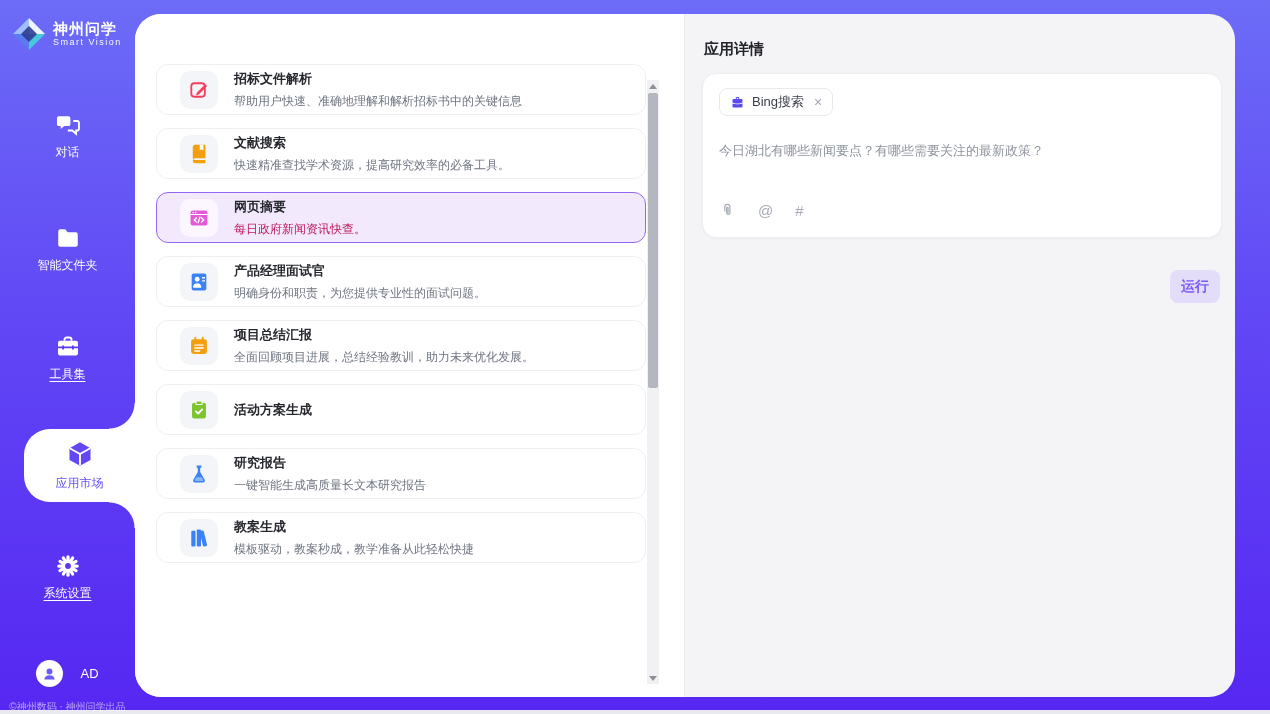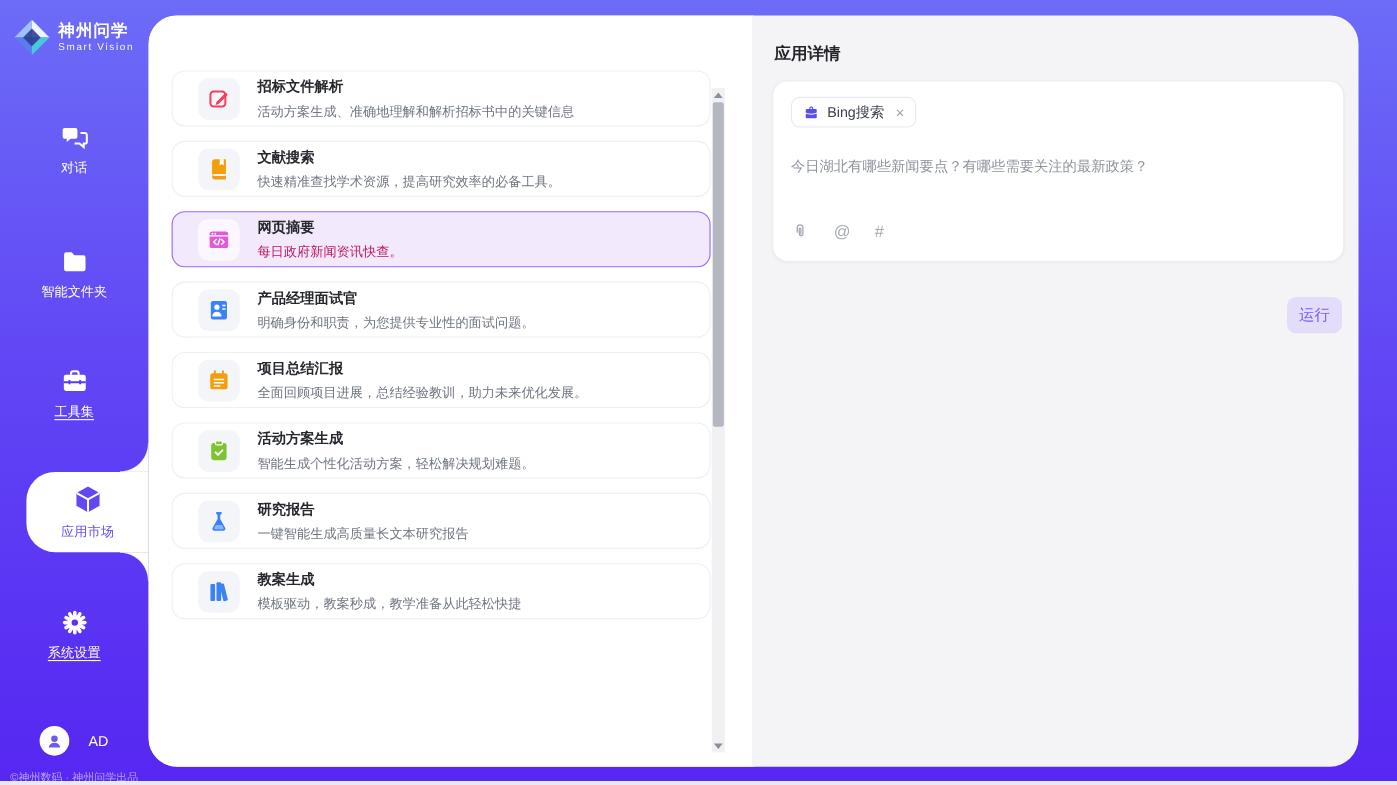--- a/index.html
+++ b/index.html
@@ -89,21 +89,21 @@
     border:1px solid #e7e9ee; border-radius:8px; background:#fff; align-self:flex-start; cursor:pointer; }
   .chip svg{ width:15px; height:15px; color:#5b4cf0; }
   .chip-label{ font-size:13px; color:#3a3f4a; }
   .chip-close{ font-size:14px; color:#a0a6af; margin-left:3px; cursor:pointer; line-height:1; }
   .prompt-text{ margin-top:25px; font-size:13px; color:#8e939d; line-height:1.5; }
   .input-tools{ margin-top:auto; padding-bottom:4px; display:flex; align-items:center; gap:22px; color:#a6abb4; }
   .input-tools svg{ width:17px; height:17px; }
   .tool-char{ font-size:15px; cursor:pointer; }
   .run-btn{ position:absolute; top:256px; right:15px; width:50px; height:33px;
     background:#e4ddfa; color:#7a5cf3; font-size:14px; border:none; border-radius:8px; cursor:pointer;
-    font-family:inherit; }
+    font-family:inherit;font-weight:bold; }
 </style>
 </head>
 <body>
 
 <div class="sidebar">
   <div class="logo-row">
     <svg class="logo-mark" viewBox="0 0 34 34">
       <polygon points="17,1 33,17 17,17" fill="#eef4ff"></polygon>
       <polygon points="17,1 17,17 1,17" fill="#9fc0fa"></polygon>
       <polygon points="1,17 17,17 17,33" fill="#5b7cf0"></polygon>
@@ -192,21 +192,21 @@
     <div class="cards">
         <div class="app-card">
     <div class="card-glyph" style="color: rgb(244, 63, 94);">
             <svg viewBox="0 0 24 24">
               <rect x="3.6" y="4.6" width="14.8" height="14.8" rx="3.2" fill="none" stroke="currentColor" stroke-width="2"></rect>
               <path fill="currentColor" d="M9.6 14.9l-.9 3 3-.9 8.3-8.3a1.48 1.48 0 0 0-2.1-2.1z"></path>
             </svg>
           </div>
     <div>
       <div class="card-title">招标文件解析</div>
-      <div class="card-desc">活动方案生成、准确地理解和解析招标书中的关键信息</div>
+      <div class="card-desc">帮助用户快速、准确地理解和解析招标书中的关键信息</div>
     </div>
   </div>
         <div class="app-card">
     <div class="card-glyph" style="color: rgb(245, 158, 11);">
             <svg viewBox="0 0 24 24">
               <path fill="currentColor" d="M5.2 5A3 3 0 0 1 8.2 2H19v14.6H8.1a2.9 2.9 0 0 0-2.9 2.9zM5.2 19.5A2.9 2.9 0 0 0 8.1 22H19v-3.4H8.1a2.9 2.9 0 0 1-2.9-2z"></path>
               <path fill="#fff" d="M12.8 2h4v6.2l-2-1.5-2 1.5z"></path>
             </svg>
           </div>
     <div>
@@ -259,21 +259,20 @@
         <div class="app-card">
     <div class="card-glyph" style="color: rgb(124, 197, 46);">
             <svg viewBox="0 0 24 24">
               <rect x="4.4" y="4" width="15.2" height="17.2" rx="2.4" fill="currentColor"></rect>
               <rect x="8.6" y="2" width="6.8" height="4" rx="1.2" fill="currentColor" stroke="#fff" stroke-width="1.2"></rect>
               <path fill="none" stroke="#fff" stroke-width="2" stroke-linecap="round" stroke-linejoin="round" d="M8.7 13.4l2.4 2.4 4.4-4.4"></path>
             </svg>
           </div>
     <div>
       <div class="card-title">活动方案生成</div>
-      <div class="card-desc">智能生成个性化活动方案，轻松解决规划难题。</div>
     </div>
   </div>
         <div class="app-card">
     <div class="card-glyph" style="color: rgb(59, 130, 246);">
             <svg viewBox="0 0 24 24">
               <path fill="currentColor" d="M9.4 2.8h5.2v1.9l-1.3 1v4l4.9 8.6a2 2 0 0 1-1.7 3H7.5a2 2 0 0 1-1.7-3l4.9-8.6v-4l-1.3-1z"></path>
               <path fill="#fff" opacity=".4" d="M9 15.5h6l1.6 2.9a.9.9 0 0 1-.8 1.3H8.2a.9.9 0 0 1-.8-1.3z"></path>
             </svg>
           </div>
     <div>

